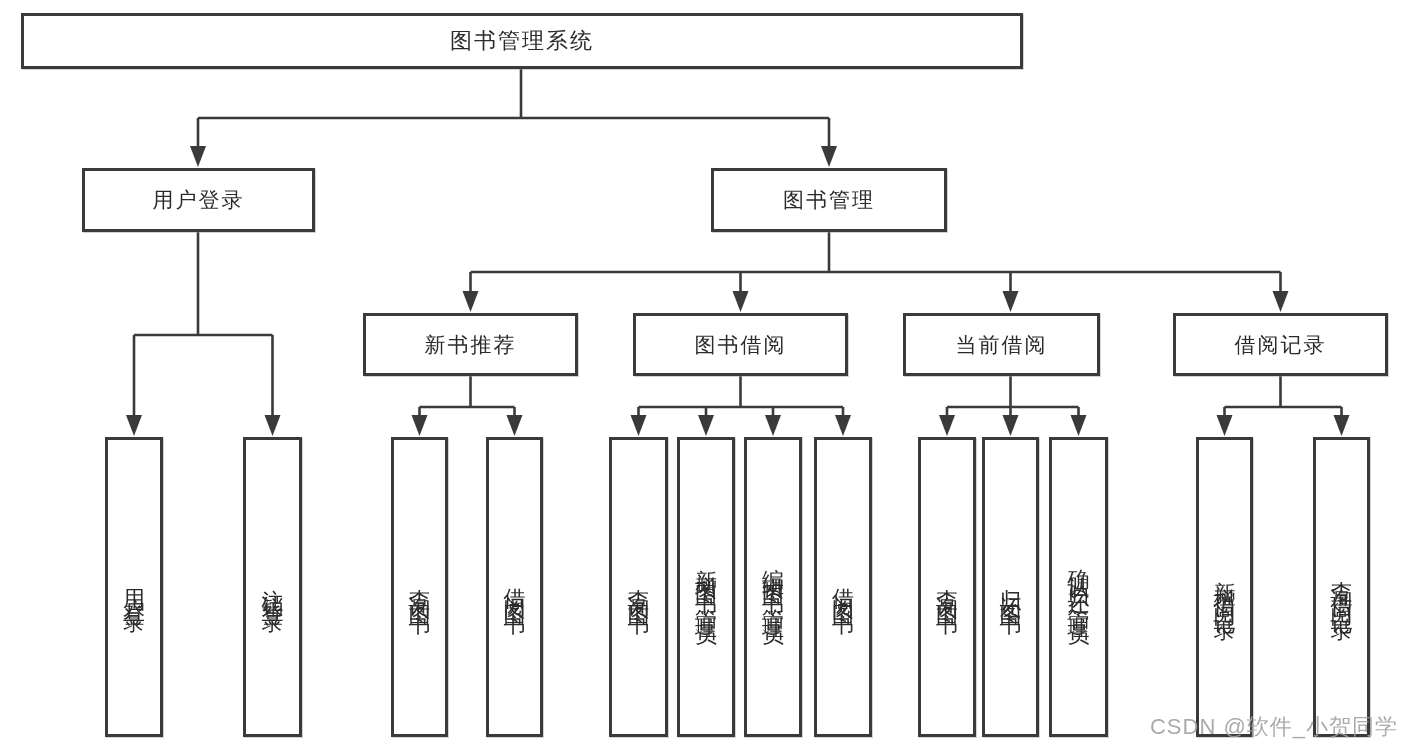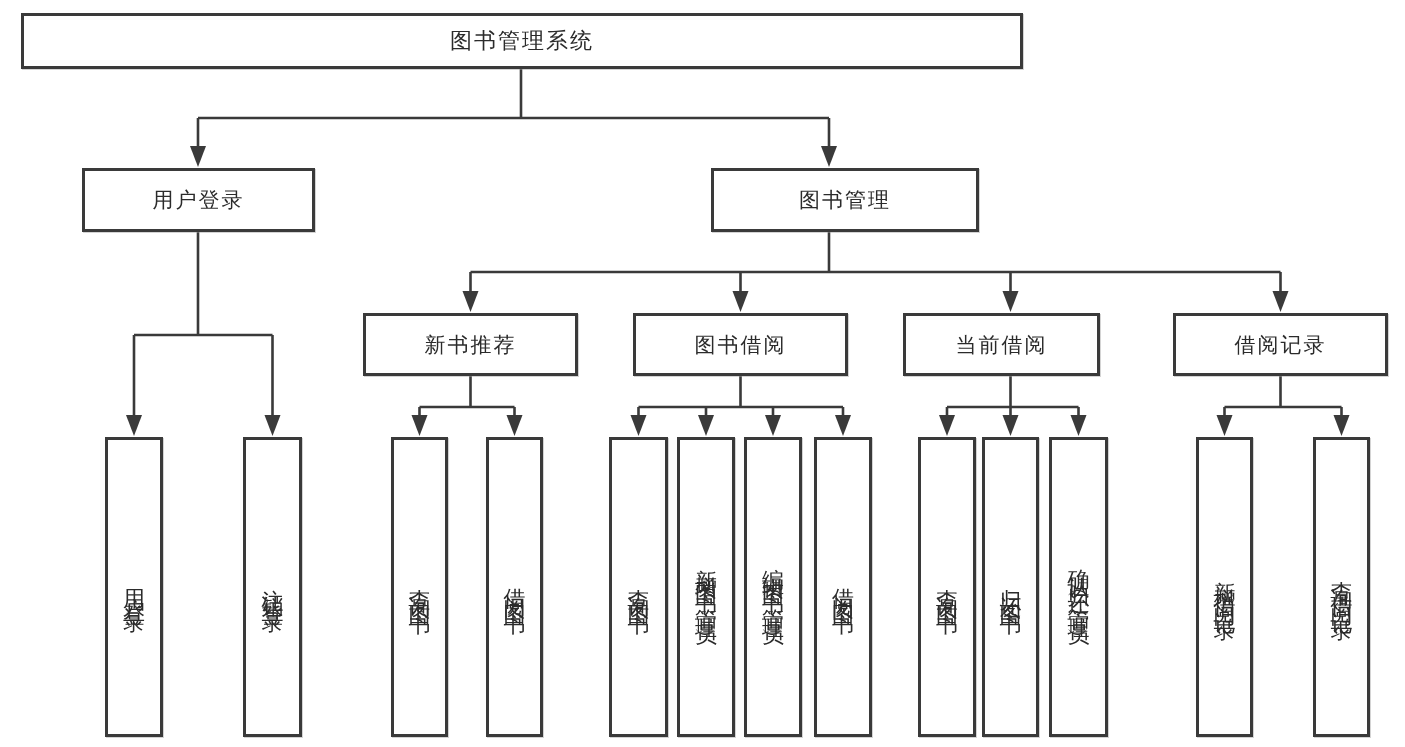--- a/index.html
+++ b/index.html
@@ -115,21 +115,21 @@
     </g>
   </svg>
 
   <div class="node h root" style="left:21px;top:13px;width:1002px;height:56px">
     <span class="lbl">图书管理系统</span>
   </div>
 
   <div class="node h" style="left:82px;top:168px;width:233px;height:64px">
     <span class="lbl">用户登录</span>
   </div>
-  <div class="node h" style="left:711px;top:168px;width:268px;height:64px">
+  <div class="node h" style="left:711px;top:168px;width:236px;height:64px">
     <span class="lbl">图书管理</span>
   </div>
 
   <div class="node h" style="left:363px;top:313px;width:215px;height:63px">
     <span class="lbl">新书推荐</span>
   </div>
   <div class="node h" style="left:633px;top:313px;width:215px;height:63px">
     <span class="lbl">图书借阅</span>
   </div>
   <div class="node h" style="left:903px;top:313px;width:197px;height:63px">
@@ -176,14 +176,15 @@
     <span class="lbl">确认归还（管理员）</span>
   </div>
 
   <div class="node v" style="left:1196px;top:437px;width:57px;height:300px">
     <span class="lbl">新增借阅记录</span>
   </div>
   <div class="node v" style="left:1313px;top:437px;width:57px;height:300px">
     <span class="lbl">查询借阅记录</span>
   </div>
 
+  <div id="watermark">CSDN @软件_小贺同学</div>
 
 </div>
 
 </body></html>

